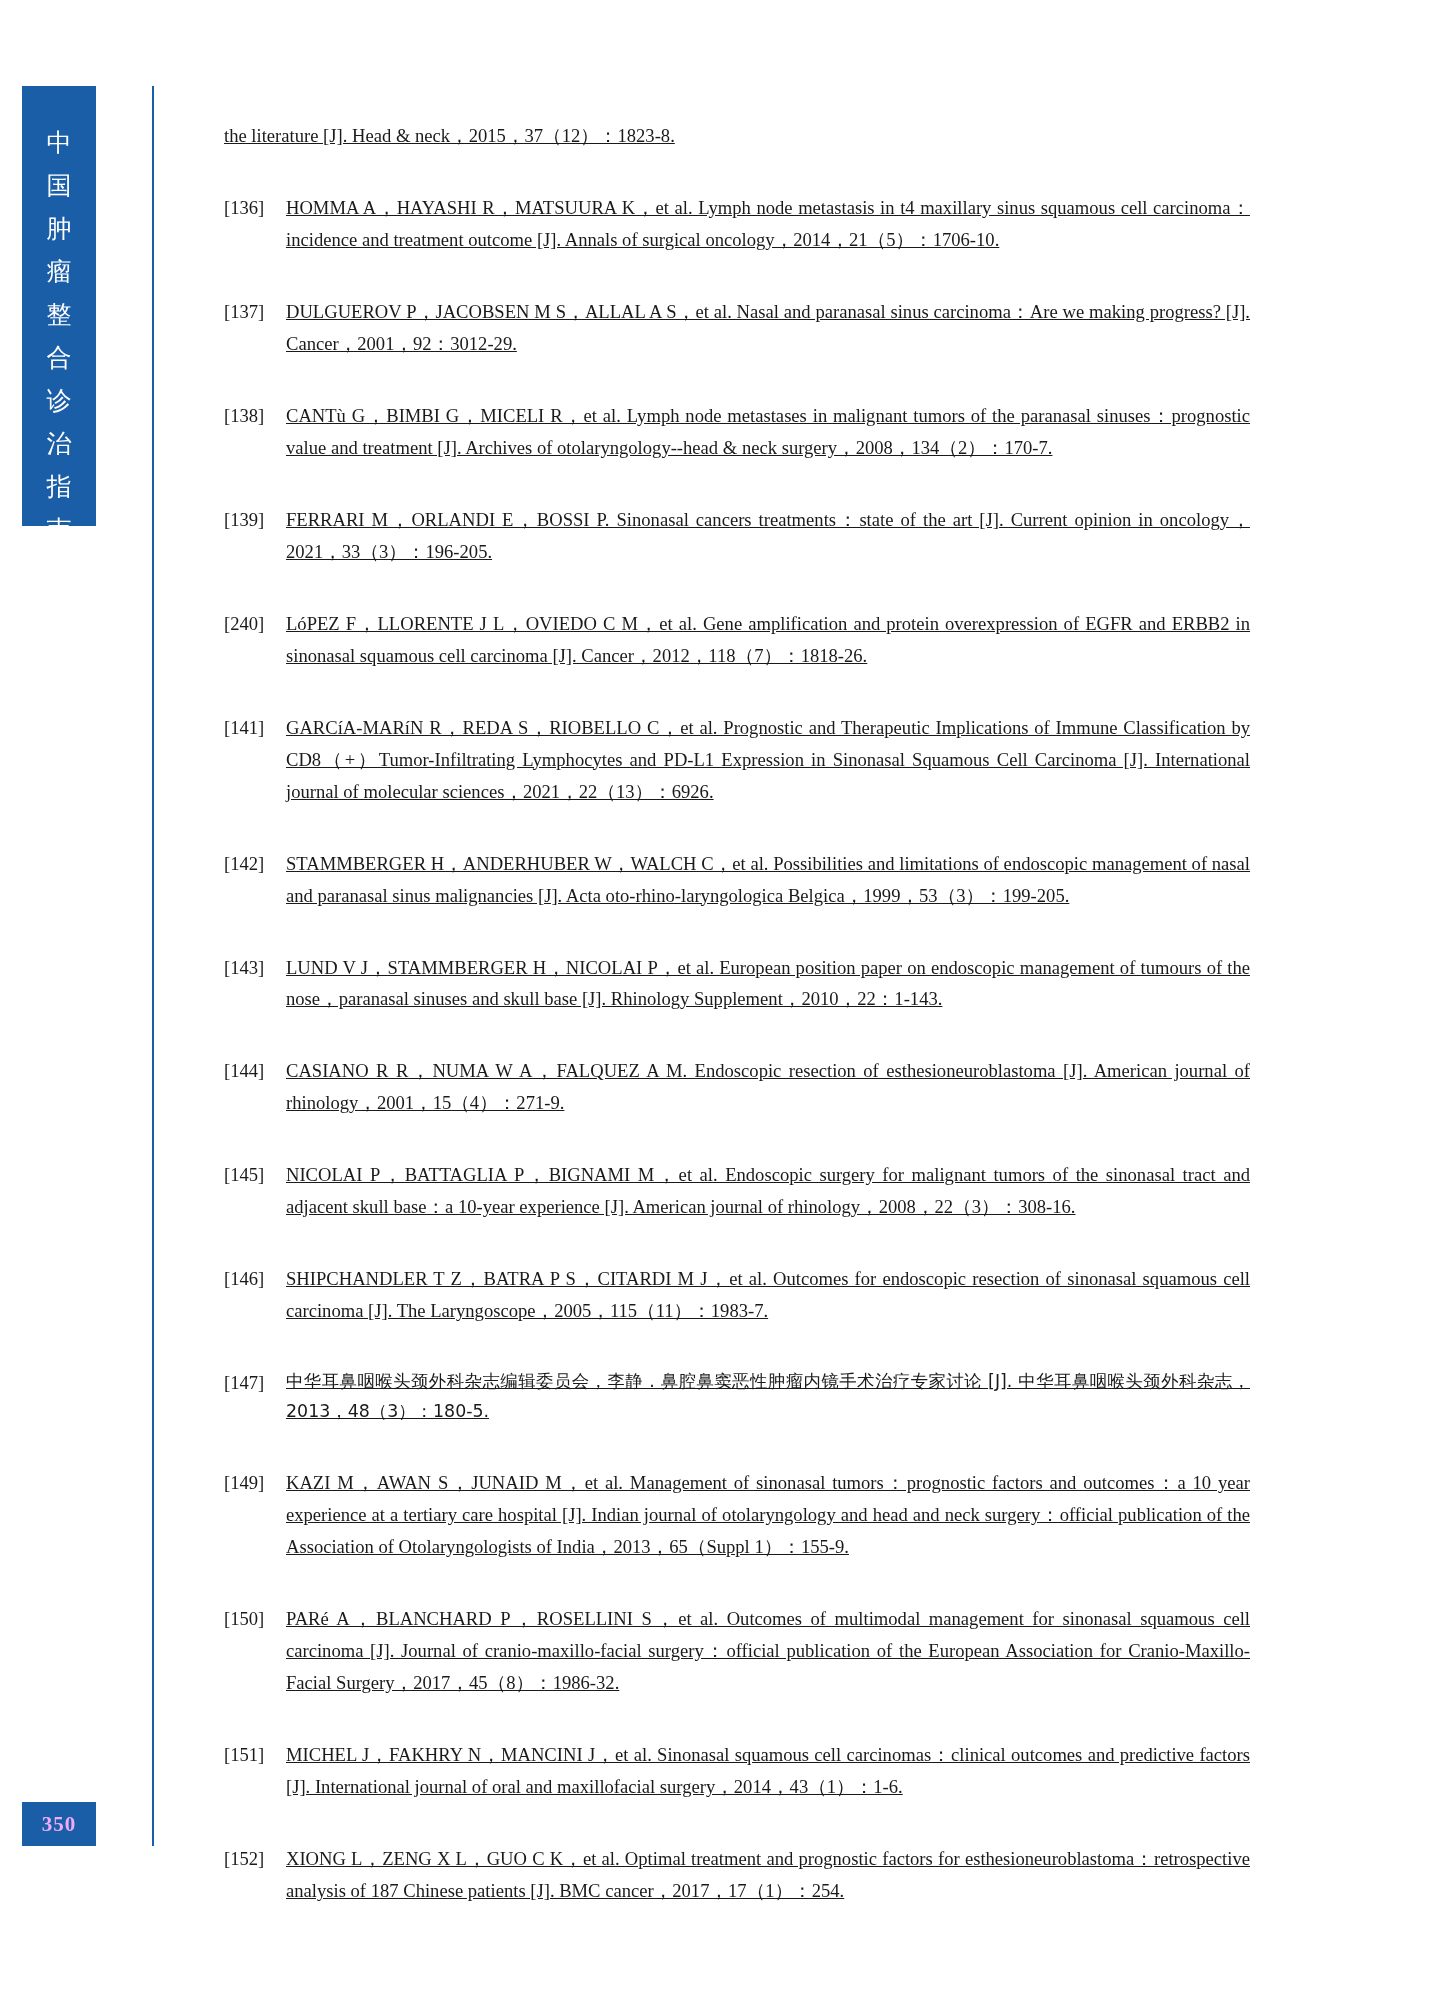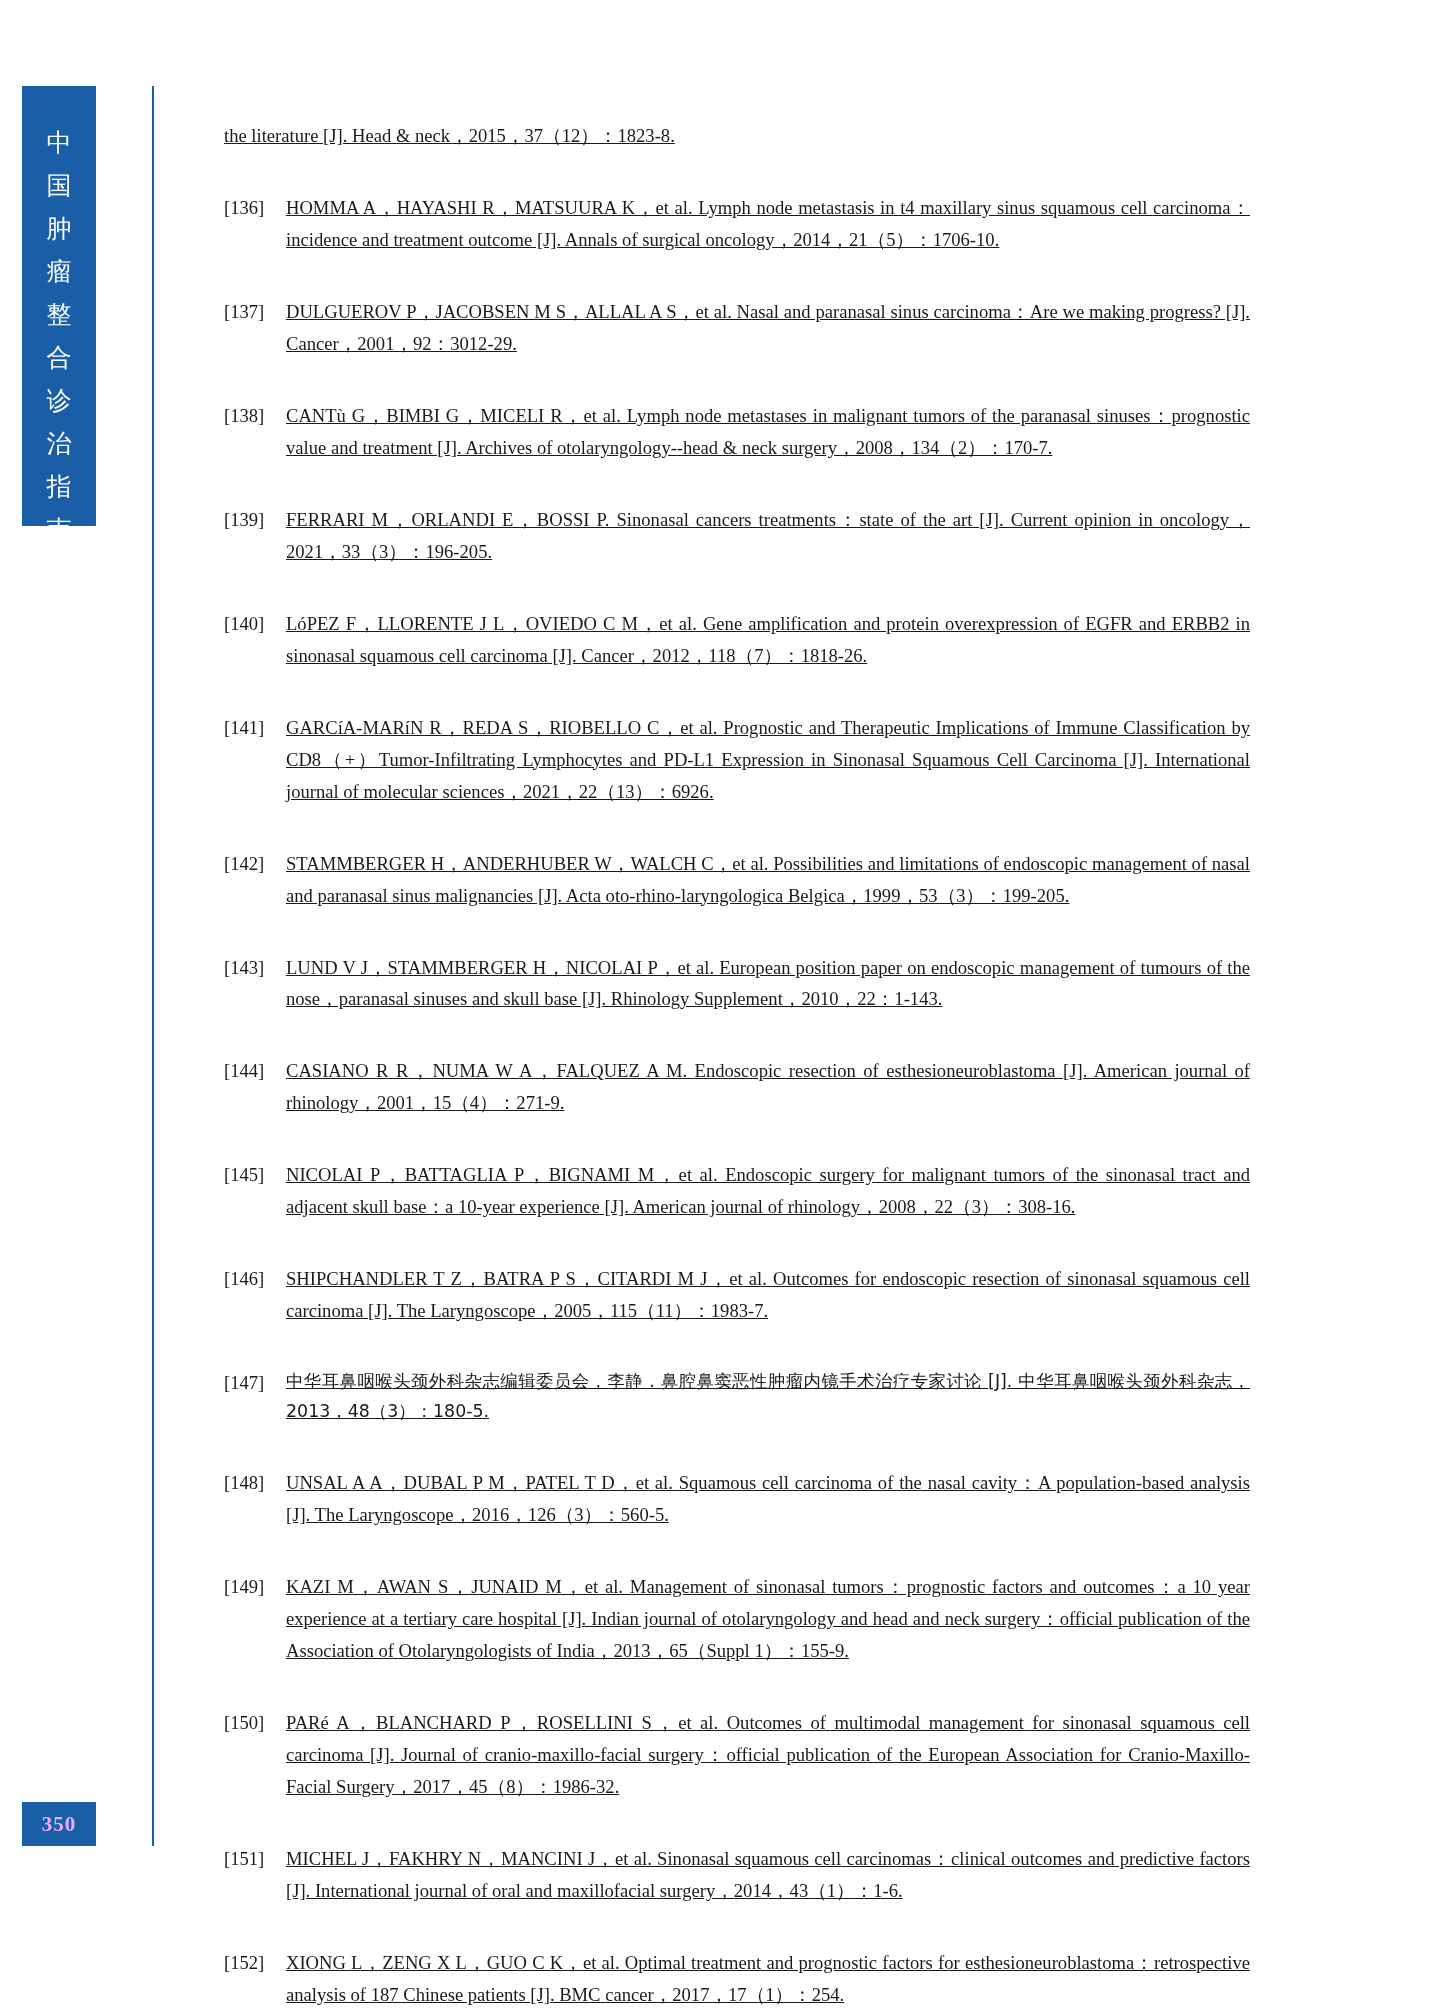--- a/index.html
+++ b/index.html
@@ -143,21 +143,21 @@
       </div>
       <div class="ref">
         <span class="num">[138]</span>
         <span class="body">CANTù G，BIMBI G，MICELI R，et al. Lymph node metastases in malignant tumors of the paranasal sinuses：prognostic value and treatment [J]. Archives of otolaryngology--head &amp; neck surgery，2008，134（2）：170-7.</span>
       </div>
       <div class="ref">
         <span class="num">[139]</span>
         <span class="body">FERRARI M，ORLANDI E，BOSSI P. Sinonasal cancers treatments：state of the art [J]. Current opinion in oncology，2021，33（3）：196-205.</span>
       </div>
       <div class="ref">
-        <span class="num">[140]</span>
+        <span class="num">[240]</span>
         <span class="body">LóPEZ F，LLORENTE J L，OVIEDO C M，et al. Gene amplification and protein overexpression of EGFR and ERBB2 in sinonasal squamous cell carcinoma [J]. Cancer，2012，118（7）：1818-26.</span>
       </div>
       <div class="ref">
         <span class="num">[141]</span>
         <span class="body">GARCíA-MARíN R，REDA S，RIOBELLO C，et al. Prognostic and Therapeutic Implications of Immune Classification by CD8（+）Tumor-Infiltrating Lymphocytes and PD-L1 Expression in Sinonasal Squamous Cell Carcinoma [J]. International journal of molecular sciences，2021，22（13）：6926.</span>
       </div>
       <div class="ref">
         <span class="num">[142]</span>
         <span class="body">STAMMBERGER H，ANDERHUBER W，WALCH C，et al. Possibilities and limitations of endoscopic management of nasal and paranasal sinus malignancies [J]. Acta oto-rhino-laryngologica Belgica，1999，53（3）：199-205.</span>
       </div>
@@ -175,24 +175,20 @@
       </div>
       <div class="ref">
         <span class="num">[146]</span>
         <span class="body">SHIPCHANDLER T Z，BATRA P S，CITARDI M J，et al. Outcomes for endoscopic resection of sinonasal squamous cell carcinoma [J]. The Laryngoscope，2005，115（11）：1983-7.</span>
       </div>
       <div class="ref">
         <span class="num">[147]</span>
         <span class="body cjk">中华耳鼻咽喉头颈外科杂志编辑委员会，李静 . 鼻腔鼻窦恶性肿瘤内镜手术治疗专家讨论 [J]. 中华耳鼻咽喉头颈外科杂志，2013，48（3）：180-5.</span>
       </div>
       <div class="ref">
-        <span class="num">[148]</span>
-        <span class="body">UNSAL A A，DUBAL P M，PATEL T D，et al. Squamous cell carcinoma of the nasal cavity：A population-based analysis [J]. The Laryngoscope，2016，126（3）：560-5.</span>
-      </div>
-      <div class="ref">
         <span class="num">[149]</span>
         <span class="body">KAZI M，AWAN S，JUNAID M，et al. Management of sinonasal tumors：prognostic factors and outcomes：a 10 year experience at a tertiary care hospital [J]. Indian journal of otolaryngology and head and neck surgery：official publication of the Association of Otolaryngologists of India，2013，65（Suppl 1）：155-9.</span>
       </div>
       <div class="ref">
         <span class="num">[150]</span>
         <span class="body">PARé A，BLANCHARD P，ROSELLINI S，et al. Outcomes of multimodal management for sinonasal squamous cell carcinoma [J]. Journal of cranio-maxillo-facial surgery：official publication of the European Association for Cranio-Maxillo-Facial Surgery，2017，45（8）：1986-32.</span>
       </div>
       <div class="ref">
         <span class="num">[151]</span>
         <span class="body">MICHEL J，FAKHRY N，MANCINI J，et al. Sinonasal squamous cell carcinomas：clinical outcomes and predictive factors [J]. International journal of oral and maxillofacial surgery，2014，43（1）：1-6.</span>

